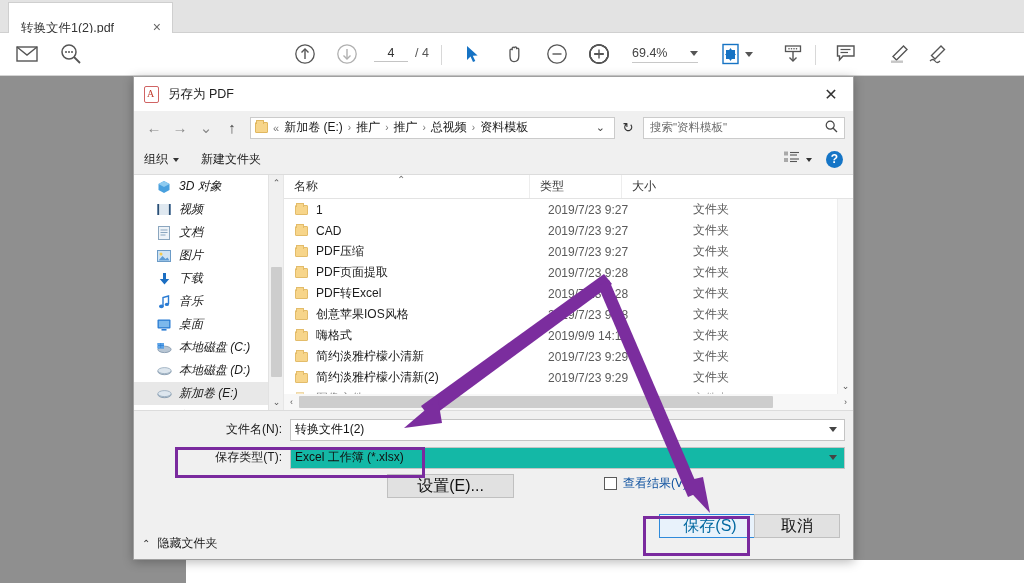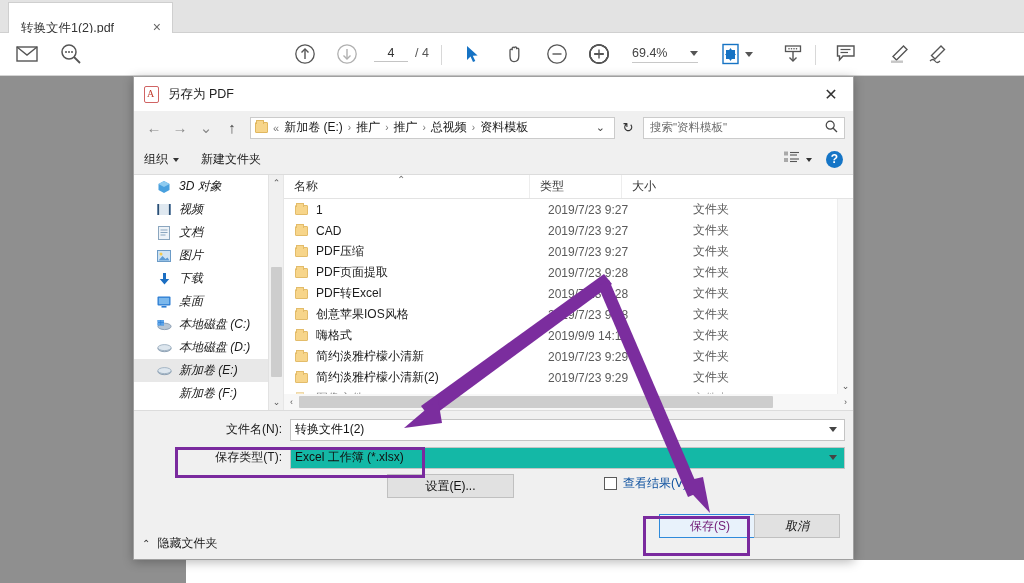--- a/index.html
+++ b/index.html
@@ -260,35 +260,35 @@
   .finput.grayed { background: #14b8a6; }
   .fcaret {
     margin-left: auto; width: 0; height: 0; border-left: 4px solid transparent;
     border-right: 4px solid transparent; border-top: 5px solid #444;
     margin-right: 3px;
   }
 
   .actions { position: relative; height: 82px; background: #f0f0f0; }
   .btn {
     position: absolute; height: 24px; background: #e1e1e1;
-    border: 1px solid #c0c0c0; font-size: 12px; color: #111;
+    border: 1px solid #c0c0c0; font-size: 16px; color: #111;
     display: flex; align-items: center; justify-content: center; cursor: pointer;
   }
   .btn-settings { left: 253px; top: 1px; width: 127px; }
   .chk-wrap {
     position: absolute; left: 470px; top: 2px; display: flex; align-items: center;
     gap: 6px; cursor: pointer;
   }
   .chk-box { width: 13px; height: 13px; background: #fff; border: 1px solid #5a5a5a; }
   .chk-lbl { font-size: 12px; color: #0b4f9e; }
   .btn-save {
     left: 525px; top: 41px; width: 102px; background: #e8f2fb;
-    border: 1px solid #2e8adb; color: #701a75;
-  }
-  .btn-cancel { left: 620px; top: 41px; width: 86px; font-style: italic; }
+    border: 1px solid #2e8adb; color: #0369a1;
+  }
+  .btn-cancel { left: 620px; top: 41px; width: 86px; }
   .hidefolders {
     position: absolute; left: 8px; top: 62px; display: flex; align-items: center;
     gap: 7px; font-size: 12px; color: #1a1a1a; cursor: pointer;
   }
   .hf-caret { font-size: 10px; color: #333; }
 
   
   .hl {
     position: absolute; border: 3px solid #7a2a9e; pointer-events: none;
   }
@@ -562,20 +562,30 @@
           <div class="tree-item">
             <span class="ti-ico">
                 <svg width="13" height="14" viewBox="0 0 13 14">
                   <path d="M5 1 h3 v6 h3.2 L6.5 12.5 L1.8 7 H5 Z" fill="#1b6ec2"></path>
                 </svg>
               </span>
             <span>下载</span>
           </div>
           <div class="tree-item">
             <span class="ti-ico">
+                <svg width="12" height="14" viewBox="0 0 12 14">
+                  <path d="M5 11 V2.5 L10.5 1 V9" fill="none" stroke="#2b7cd3" stroke-width="1.4"></path>
+                  <ellipse cx="3.4" cy="11.3" rx="2.4" ry="1.9" fill="#2b7cd3"></ellipse>
+                  <ellipse cx="8.9" cy="9.4" rx="2.1" ry="1.7" fill="#2b7cd3"></ellipse>
+                </svg>
+              </span>
+            <span>音乐</span>
+          </div>
+          <div class="tree-item">
+            <span class="ti-ico">
                 <svg width="14" height="12" viewBox="0 0 14 12">
                   <rect x="0.5" y="0.5" width="13" height="9" rx="1" fill="#2b7cd3"></rect>
                   <rect x="1.8" y="1.8" width="10.4" height="6.4" fill="#7cb8ec"></rect>
                   <rect x="4.5" y="10" width="5" height="1.6" fill="#2b7cd3"></rect>
                 </svg>
               </span>
             <span>桌面</span>
           </div>
           <div class="tree-item">
             <span class="ti-ico">

